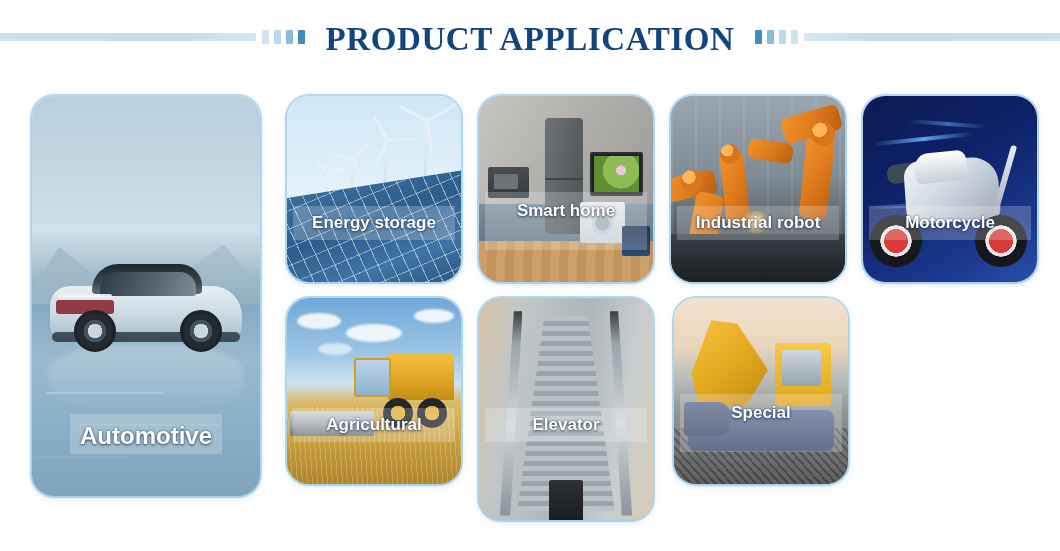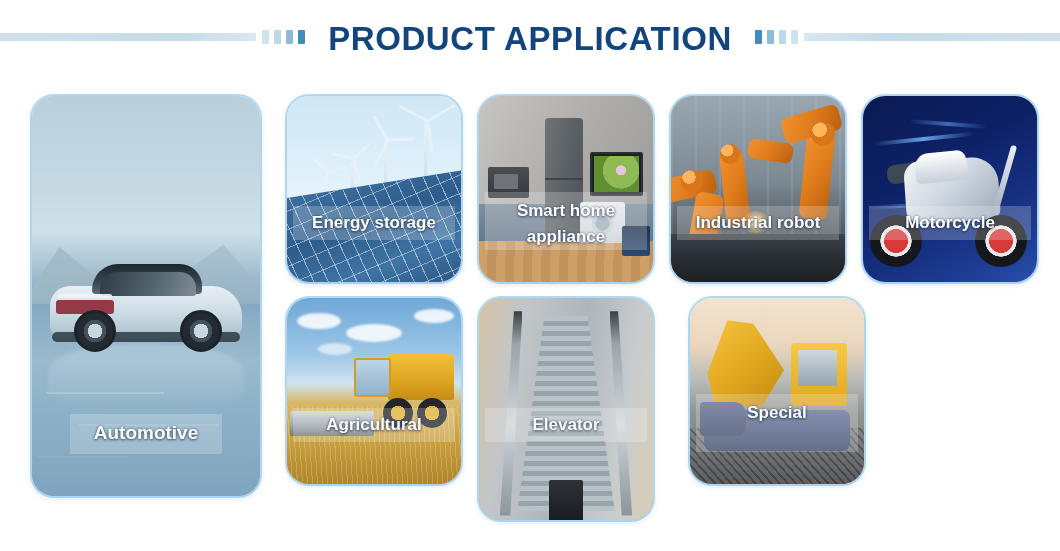--- a/index.html
+++ b/index.html
@@ -5,21 +5,21 @@
   * { box-sizing: border-box; margin: 0; padding: 0; }
   html, body {
     width: 1060px; height: 551px;
     background: #ffffff;
     font-family: "Liberation Sans", sans-serif;
     overflow: hidden;
   }
   .page { position: relative; width: 1060px; height: 551px; background: #fff; }
 
   
-  .header { position: absolute; left: 0; top: 0; width: 1060px; height: 86px; }
+  .header { position: absolute; left: 0; top: 0; width: 1060px; height: 86px; font-family: Liberation Serif, serif; }
   .rule {
     position: absolute; top: 33px; height: 8px; background: #c5dcea;
   }
   .rule.left  { left: 0;  width: 256px; }
   .rule.right { right: 0; width: 256px; }
   .rule.left  { background: linear-gradient(to right, #cfe0ec 0%, #c5dcea 70%, #d8e7f1 100%); }
   .rule.right { background: linear-gradient(to left,  #cfe0ec 0%, #c5dcea 70%, #d8e7f1 100%); }
 
   .dashes { position: absolute; top: 30px; display: flex; align-items: center; gap: 5px; }
   .dashes.left  { left: 262px; }
@@ -110,21 +110,21 @@
     background: radial-gradient(circle at 50% 50%, #c9d6de 0 28%, #46525b 29% 44%, #222b32 45% 100%);
     border: 3px solid #1b2228;
   }
   .wheel.fw { left: 26px; } .wheel.rw { right: 22px; }
   .reflection {
     position: absolute; left: 16px; top: 62%; width: 196px; height: 70px;
     background: linear-gradient(to bottom, rgba(200,220,232,.42), rgba(140,175,196,0));
     filter: blur(2px); border-radius: 40%;
   }
   #c-auto .capband { left: 38px; right: 38px; top: 318px; height: 40px; }
-  #c-auto .cap { top: 326px; font-size: 19px; }
+  #c-auto .cap { top: 326px; font-size: 24px; }
 
   
   #c-energy { left: 287px; top: 10px; width: 174px; height: 186px; }
   #c-energy .scene { background: linear-gradient(to bottom, #cfe7f5 0%, #dff0fa 42%, #eaf5fc 62%, #d6ebf7 100%); }
   .turbine { position: absolute; }
   .turbine .mast { position: absolute; left: 50%; bottom: 0; width: 3px; margin-left: -1.5px;
     background: linear-gradient(to bottom, #e9f3fa, #b9d2e2); }
   .turbine .hub { position: absolute; left: 50%; top: 0; width: 6px; height: 6px; margin-left: -3px;
     background: #dcebf5; border-radius: 50%; }
   .blade { position: absolute; left: 50%; top: 3px; width: 3px; background: #e6f1f9;
@@ -237,21 +237,21 @@
   .rail { position: absolute; top: 6%; bottom: 2%; width: 13%;
     background: linear-gradient(to bottom, #3a3f43 0%, #9aa4ab 16%, #cfd6da 55%, #8b959c 100%); }
   .rail.l { left: 12%; clip-path: polygon(62% 0, 100% 0, 46% 100%, 0 100%); }
   .rail.r { right: 12%; clip-path: polygon(0 0, 38% 0, 100% 100%, 54% 100%); }
   .esc-base { position: absolute; left: 40%; right: 40%; bottom: 0; height: 18%;
     background: linear-gradient(to bottom, #2d3237, #1a1e22); border-radius: 2px 2px 0 0; }
   #c-elev .capband { left: 6px; right: 6px; top: 110px; height: 34px; }
   #c-elev .cap { top: 117px; font-size: 17px; }
 
   
-  #c-spec { left: 690px; top: 212px; width: 174px; height: 186px; }
+  #c-spec { left: 674px; top: 212px; width: 174px; height: 186px; }
   #c-spec .scene { background: linear-gradient(to bottom, #f3e2cf 0%, #ead6bd 26%, #b9bcb8 44%, #8f9490 62%, #6d6f6c 100%); }
   .ground { position: absolute; left: 0; right: 0; bottom: 0; height: 30%;
     background:
       repeating-linear-gradient(48deg, rgba(0,0,0,.18) 0 2px, rgba(255,255,255,.08) 2px 6px),
       linear-gradient(to bottom, #77787a, #4f5052); }
   .exc-boom { position: absolute; left: 10%; top: 12%; width: 44%; height: 46%;
     background: linear-gradient(140deg, #f6c43f 0%, #e2a81f 52%, #bf8a10 100%);
     clip-path: polygon(0 62%, 26% 0, 60% 4%, 100% 58%, 72% 100%, 10% 100%); }
   .exc-cab { position: absolute; right: 10%; top: 24%; width: 32%; height: 34%;
     background: linear-gradient(to bottom, #f7ca46 0%, #dfa51c 100%); border-radius: 4px; }
@@ -384,21 +384,20 @@
         <div class="fridge"></div>
         <div class="tv">
             <div class="pic"></div>
           </div>
         <div class="washer"></div>
         <div class="laptop"></div>
       </div>
       <div class="capband"></div>
       <div class="cap">
         <div>Smart home</div>
-        <div>appliance</div>
       </div>
     </div>
 
     <div class="card" id="c-moto">
       <div class="scene">
         <div class="neon" style="left:6%;  top:22%; width:58%; transform:rotate(-6deg);"></div>
         <div class="neon" style="left:26%; top:14%; width:46%; transform:rotate(4deg); opacity:.5;"></div>
         <div class="neon" style="left:2%;  top:58%; width:40%; transform:rotate(-3deg); opacity:.35;"></div>
         <div class="mseat"></div>
         <div class="mbody"></div>

